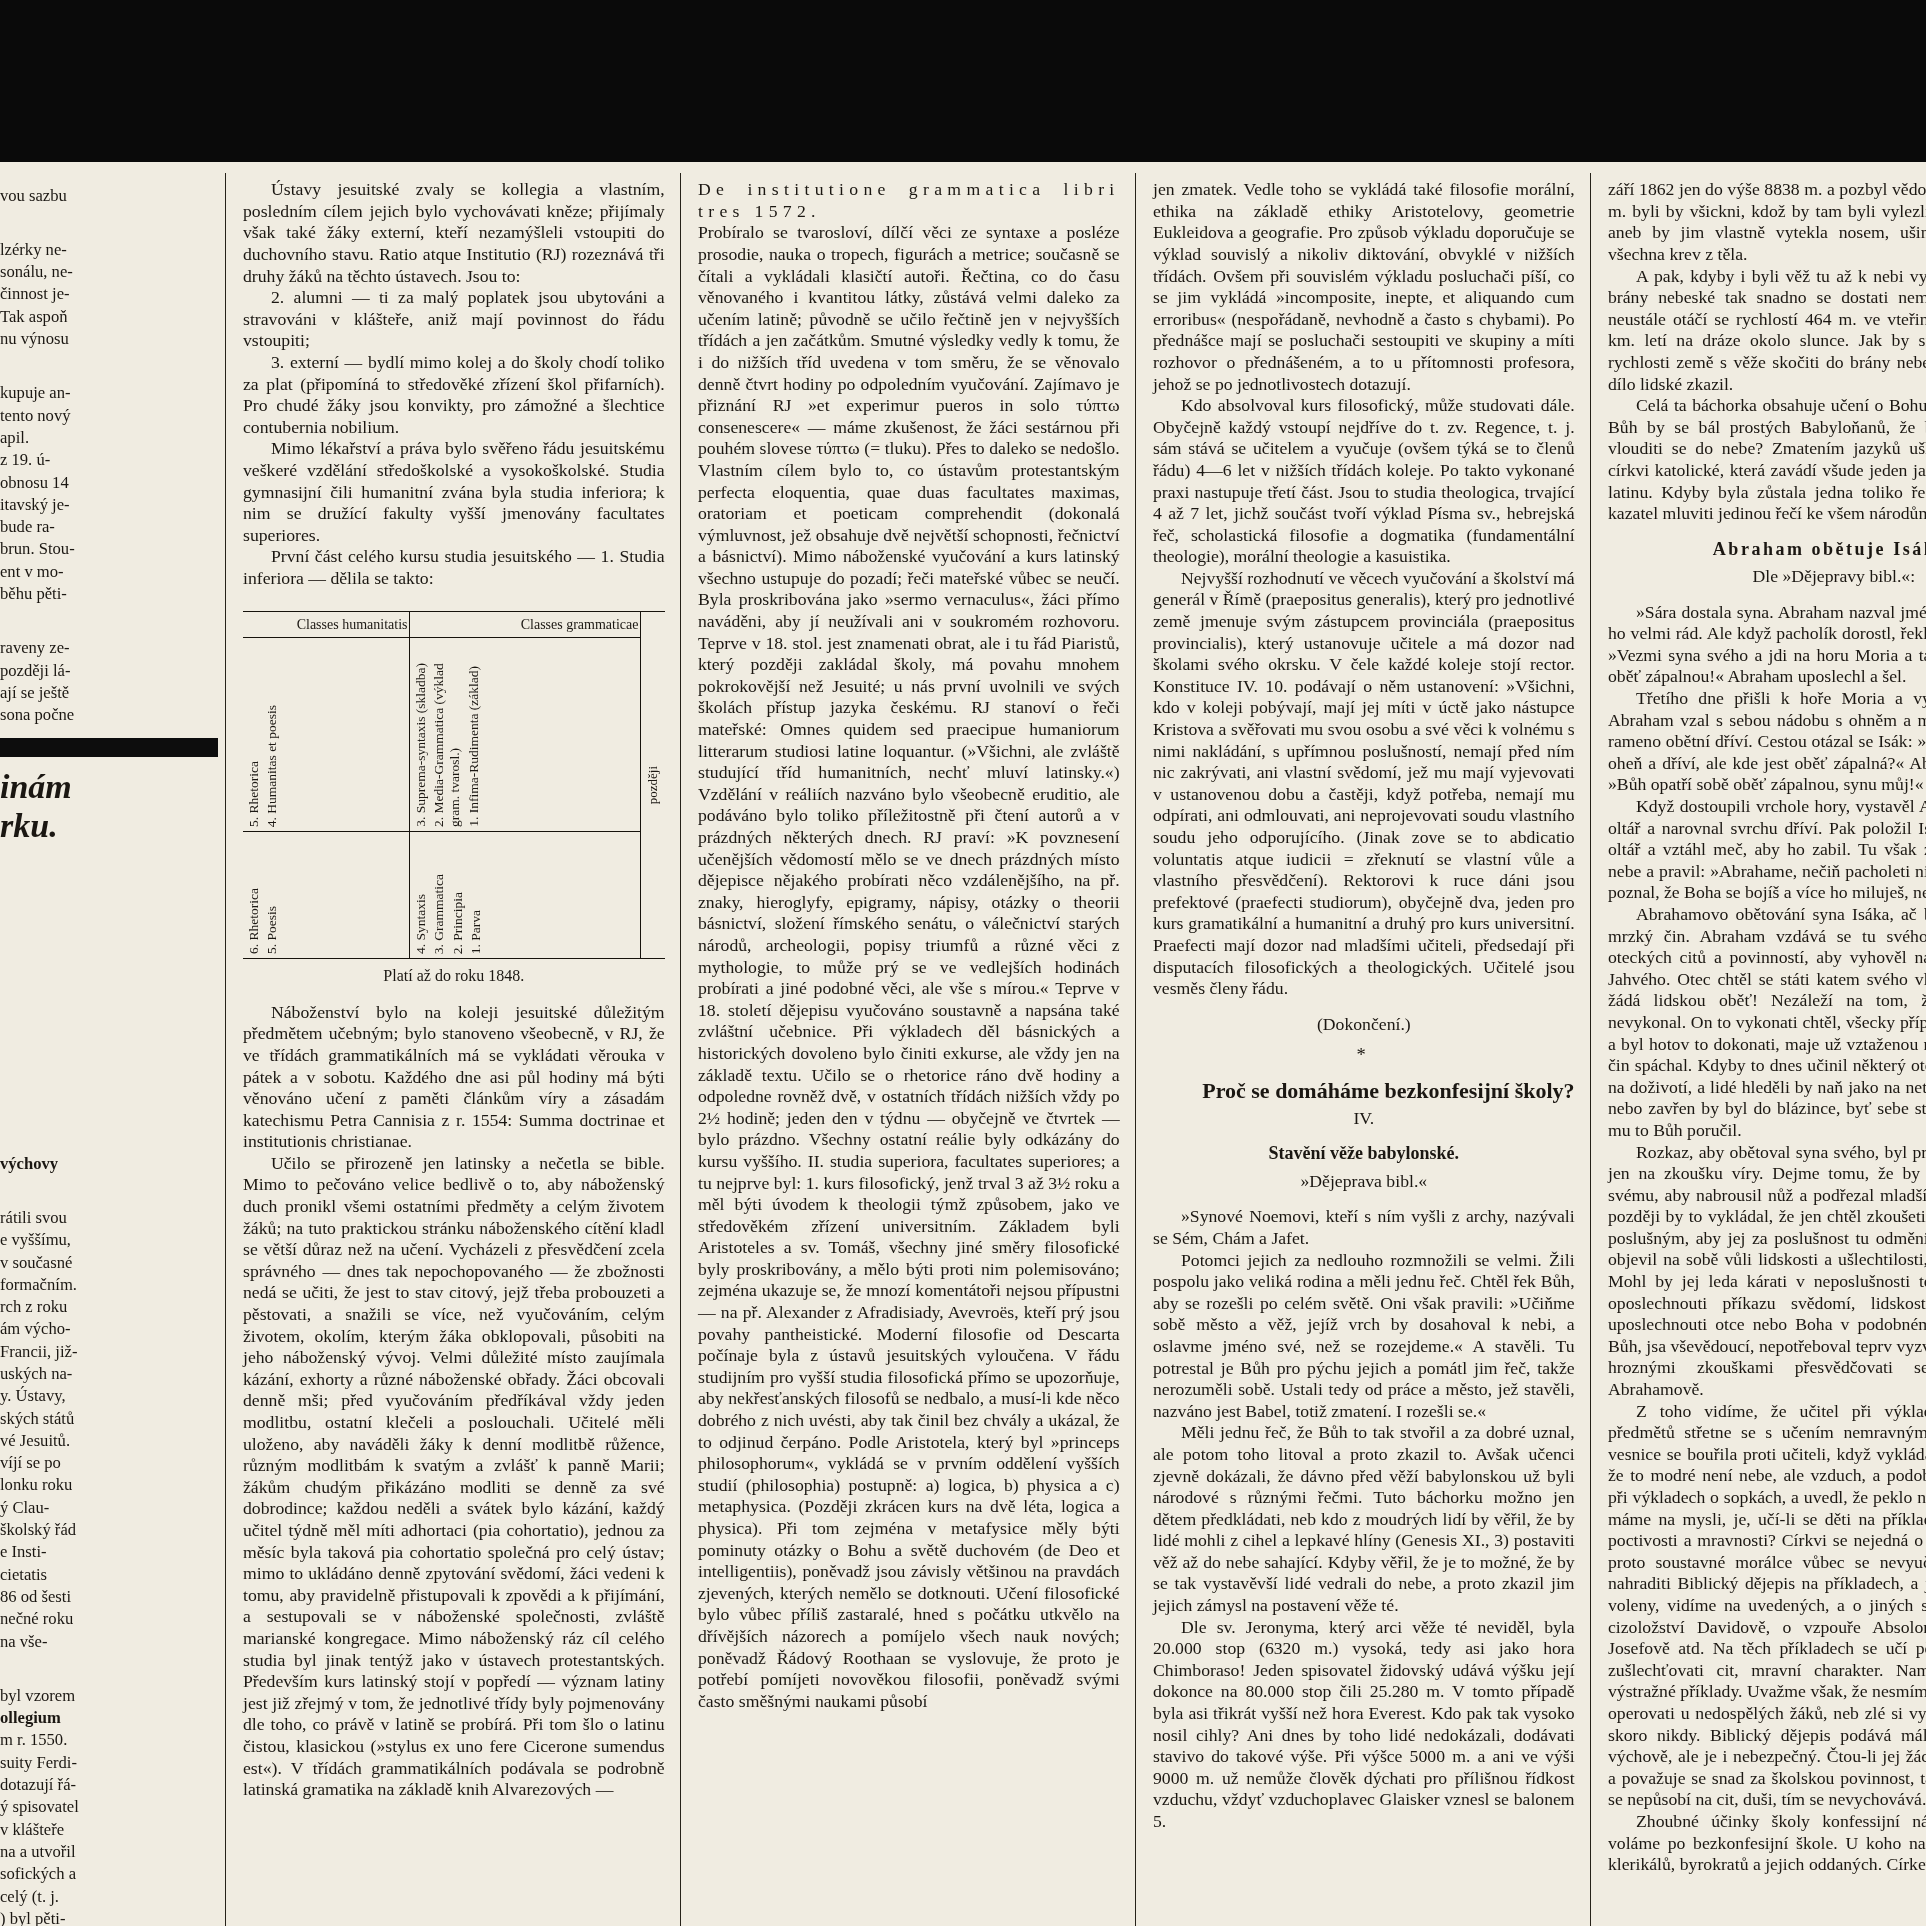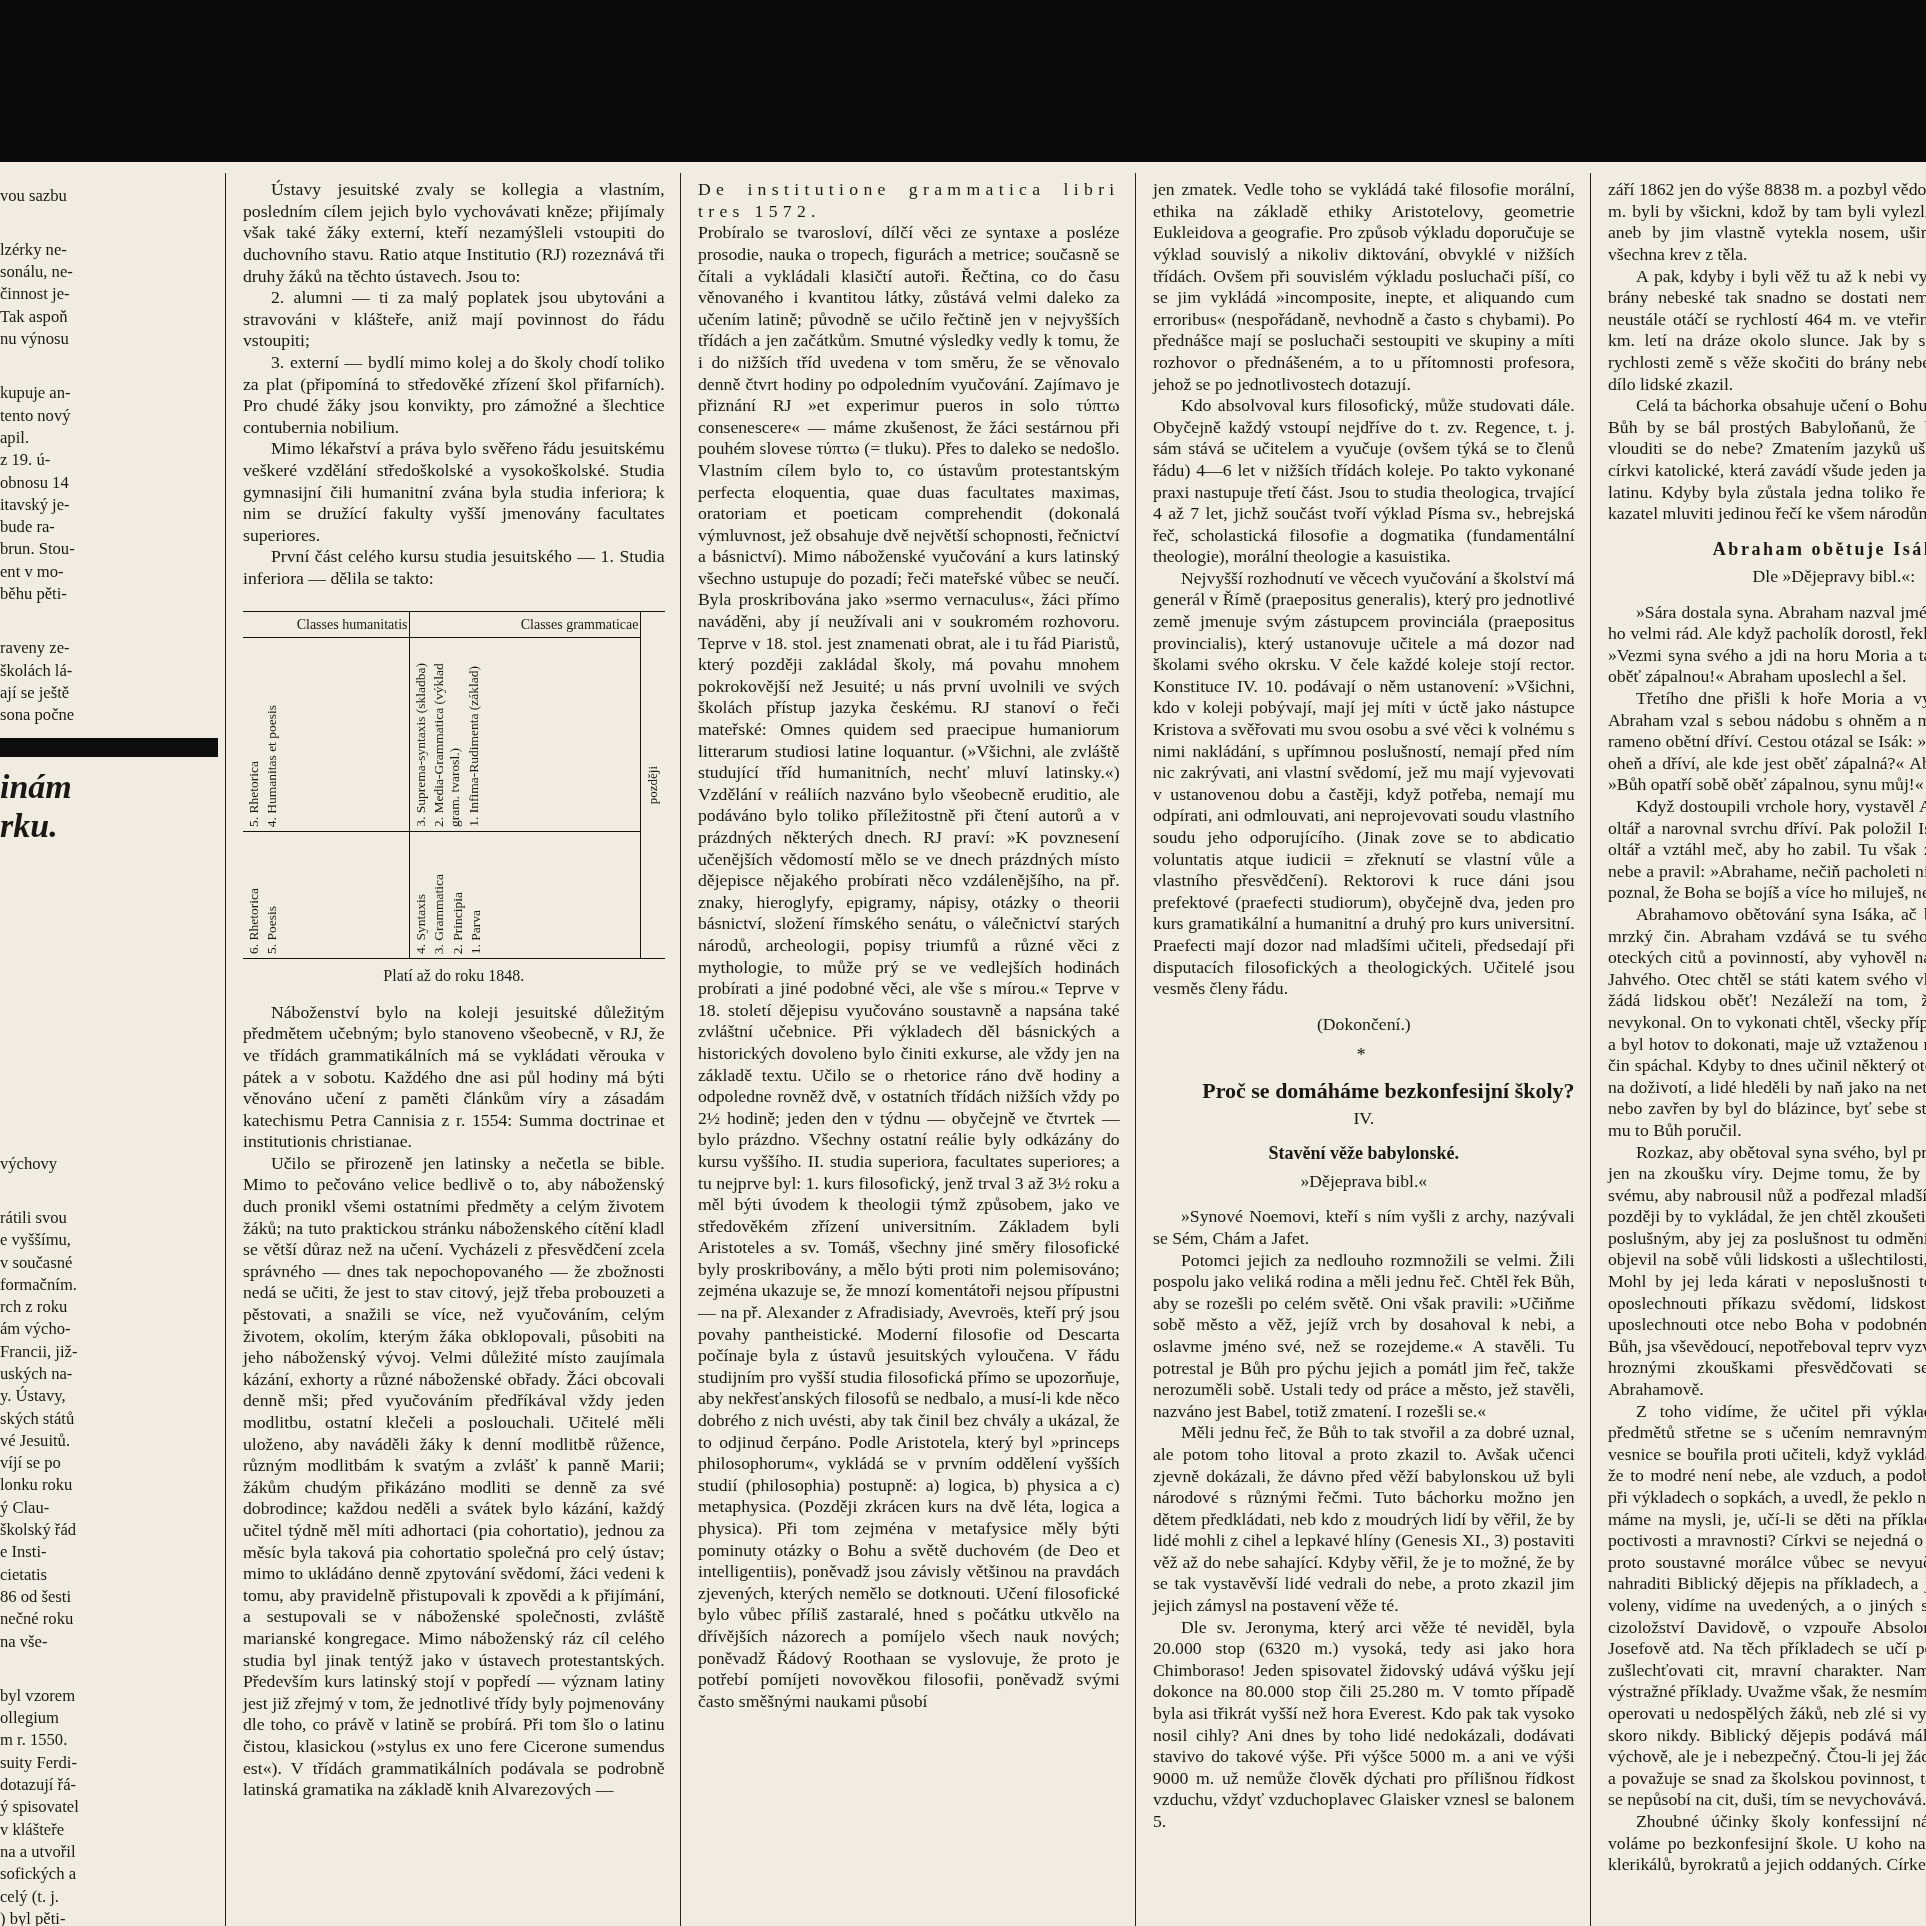--- a/index.html
+++ b/index.html
@@ -21,21 +21,21 @@
   .sp2 { letter-spacing:0.14em; }
   .h2 { font-size:22px; line-height:27px; margin:10.8px 0 3.9px;text-align:right; }
   .h3 { font-size:18px; line-height:23px; margin:13px 0 5.4px; }
   .sep { letter-spacing:5.4px; margin:9.2px 0 1.5px; font-size:18.5px; }
   .g1 { margin-top:14px; }
   .g2 { margin-top:32px; }
   .gxl { margin-top:308px; }
   .caption { margin:5.4px 0 15.4px; font-size:16px; }
   
   .frag { font-size:16.6px; line-height:22.3px; white-space:nowrap; overflow:hidden; }
-  .b { font-weight:400; }
+  .b { font-weight:700; }
   .hfrag { font-size:34px; line-height:39px; font-weight:700; font-style:italic; }
   .blackbar { height:18.5px; background:#0d0d0d; margin:11.6px 4.6px 10px 0; }
   
   .jtable { display:grid; grid-template-columns:166px 231px 25px; grid-template-rows:auto 193px 127px;
             border-top:1.5px solid #17130c; border-bottom:1.5px solid #17130c; margin:21.6px 0 2.3px; }
   .jt-h { font-size:14px; text-align:right; padding:5.4px 1.5px 3.9px; border-bottom:1.2px solid #17130c; }
   .jt-h1 { grid-area:1/1; }
   .jt-h2 { grid-area:1/2; border-left:1.2px solid #17130c; }
   .jt-c { display:flex; align-items:flex-end; gap:2.3px; padding:4.6px 3.1px; overflow:hidden; }
   .jt-r1l { grid-area:2/1; }
@@ -68,21 +68,21 @@
         <p class="frag">tento nový</p>
         <p class="frag">apil.</p>
         <p class="frag">z 19. ú-</p>
         <p class="frag">obnosu 14</p>
         <p class="frag">itavský je-</p>
         <p class="frag">bude ra-</p>
         <p class="frag">brun. Stou-</p>
         <p class="frag">ent v mo-</p>
         <p class="frag">běhu pěti-</p>
         <p class="frag g2">raveny ze-</p>
-        <p class="frag">školách lá-</p>
+        <p class="frag">později lá-</p>
         <p class="frag">ají se ještě</p>
         <p class="frag">sona počne</p>
         <p class="frag blackbar"></p>
         <p class="frag hfrag">inám</p>
         <p class="frag hfrag">rku.</p>
         <p class="frag b gxl">výchovy</p>
         <p class="frag g2">rátili svou</p>
         <p class="frag">e vyššímu,</p>
         <p class="frag">v současné</p>
         <p class="frag">formačním.</p>

